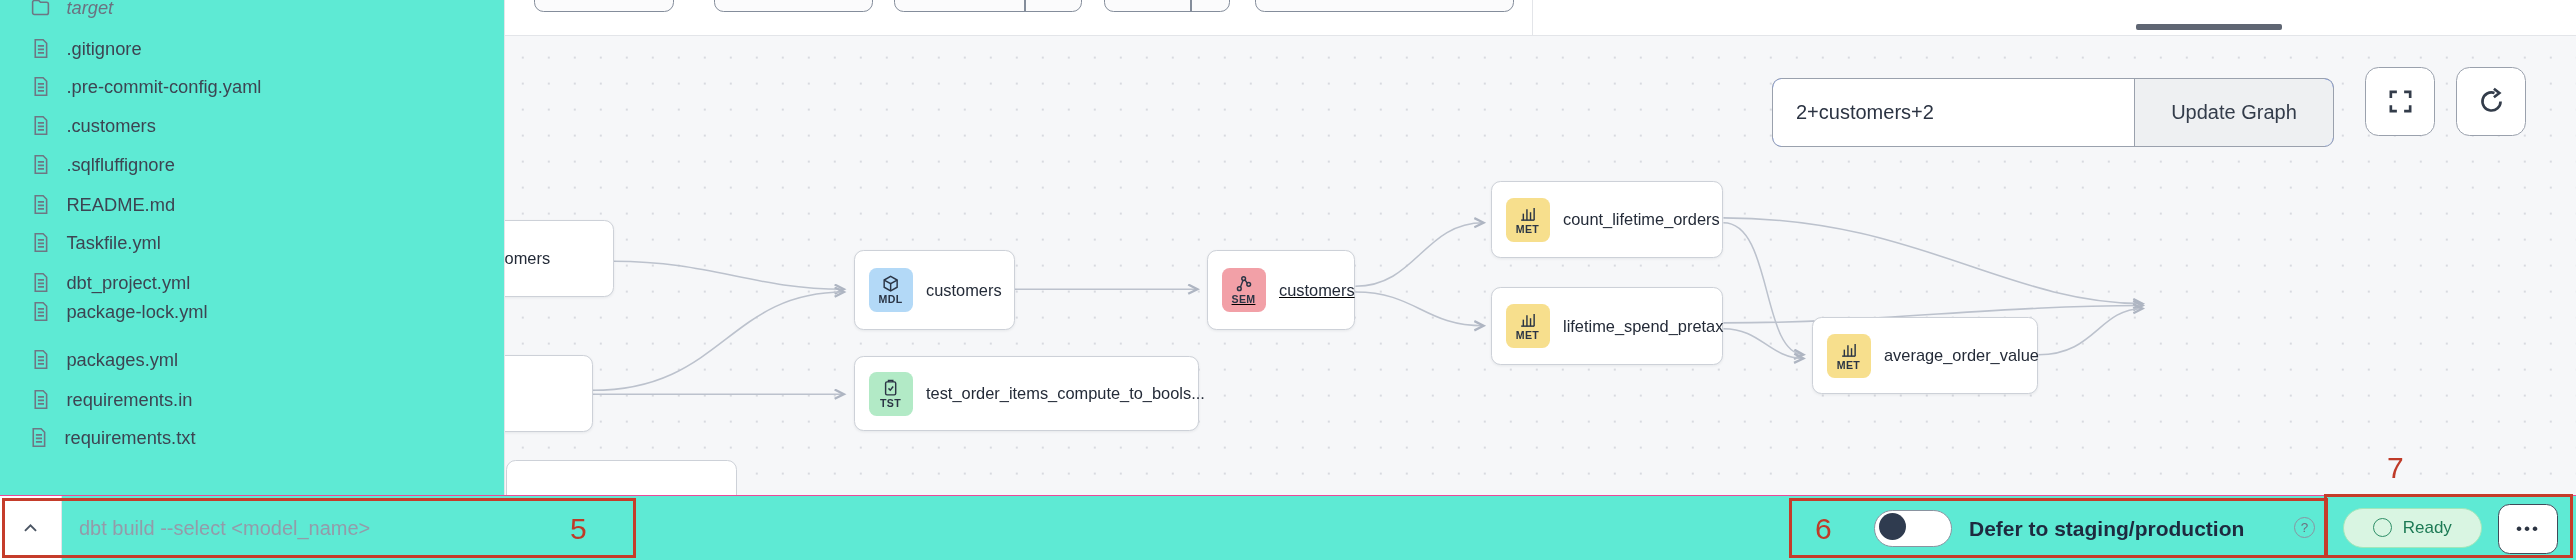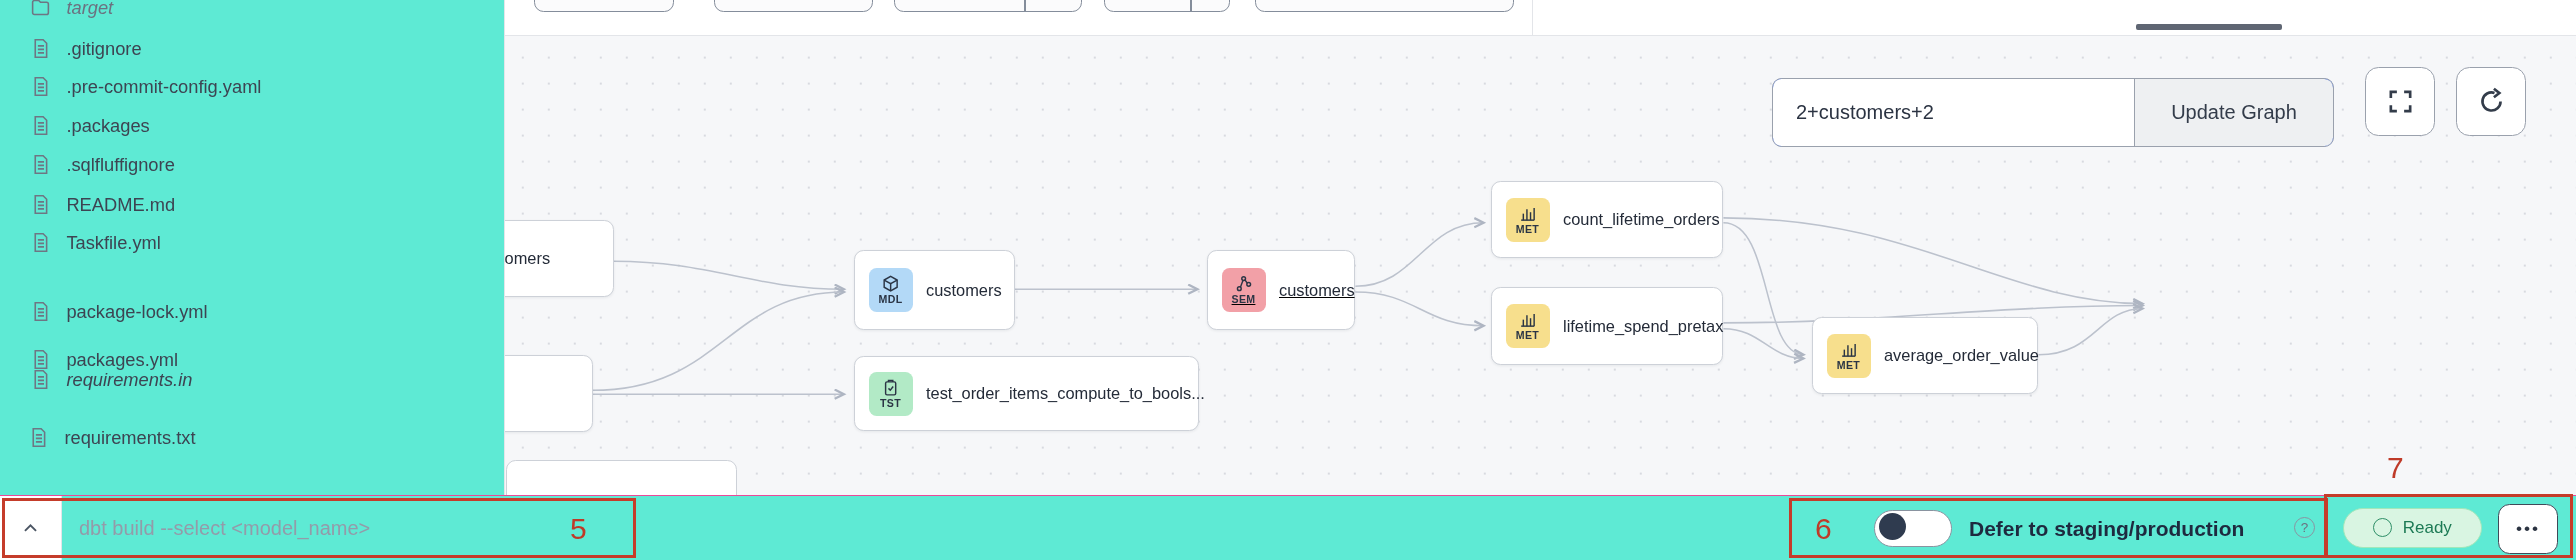--- a/index.html
+++ b/index.html
@@ -233,21 +233,21 @@
           <path d="M6 2 h9 l4 4 v16 H6 Z"></path>
           <path d="M9 9 h7 M9 13 h7 M9 17 h7"></path>
         </svg>
       <span class="fname">.gitignore</span>
     </div>
     <div class="file-row" style="top:106px;">
       <svg width="21" height="21" viewBox="0 0 24 24" fill="none" stroke="#6e7683" stroke-width="1.8">
           <path d="M6 2 h9 l4 4 v16 H6 Z"></path>
           <path d="M9 9 h7 M9 13 h7 M9 17 h7"></path>
         </svg>
-      <span class="fname">.packages</span>
+      <span class="fname">.customers</span>
     </div>
     <div class="file-row" style="top:145px;">
       <svg width="21" height="21" viewBox="0 0 24 24" fill="none" stroke="#6e7683" stroke-width="1.8">
           <path d="M6 2 h9 l4 4 v16 H6 Z"></path>
           <path d="M9 9 h7 M9 13 h7 M9 17 h7"></path>
         </svg>
       <span class="fname">.sqlfluffignore</span>
     </div>
     <div class="file-row" style="top:185px;">
       <svg width="21" height="21" viewBox="0 0 24 24" fill="none" stroke="#6e7683" stroke-width="1.8">
@@ -256,35 +256,42 @@
         </svg>
       <span class="fname">README.md</span>
     </div>
     <div class="file-row" style="top:223px;">
       <svg width="21" height="21" viewBox="0 0 24 24" fill="none" stroke="#6e7683" stroke-width="1.8">
           <path d="M6 2 h9 l4 4 v16 H6 Z"></path>
           <path d="M9 9 h7 M9 13 h7 M9 17 h7"></path>
         </svg>
       <span class="fname">Taskfile.yml</span>
     </div>
+    <div class="file-row" style="top:263px;">
+      <svg width="21" height="21" viewBox="0 0 24 24" fill="none" stroke="#6e7683" stroke-width="1.8">
+          <path d="M6 2 h9 l4 4 v16 H6 Z"></path>
+          <path d="M9 9 h7 M9 13 h7 M9 17 h7"></path>
+        </svg>
+      <span class="fname">dbt_project.yml</span>
+    </div>
     <div class="file-row" style="top:292px;text-align:center;">
       <svg width="21" height="21" viewBox="0 0 24 24" fill="none" stroke="#6e7683" stroke-width="1.8">
           <path d="M6 2 h9 l4 4 v16 H6 Z"></path>
           <path d="M9 9 h7 M9 13 h7 M9 17 h7"></path>
         </svg>
       <span class="fname">package-lock.yml</span>
     </div>
     <div class="file-row" style="top:340px;">
       <svg width="21" height="21" viewBox="0 0 24 24" fill="none" stroke="#6e7683" stroke-width="1.8">
           <path d="M6 2 h9 l4 4 v16 H6 Z"></path>
           <path d="M9 9 h7 M9 13 h7 M9 17 h7"></path>
         </svg>
       <span class="fname">packages.yml</span>
     </div>
-    <div class="file-row" style="top:360px;font-style:italic;">
+    <div class="file-row" style="top:380px;">
       <svg width="21" height="21" viewBox="0 0 24 24" fill="none" stroke="#6e7683" stroke-width="1.8">
           <path d="M6 2 h9 l4 4 v16 H6 Z"></path>
           <path d="M9 9 h7 M9 13 h7 M9 17 h7"></path>
         </svg>
       <span class="fname">requirements.in</span>
     </div>
     <div class="file-row" style="top:418px;padding-left:28px;">
       <svg width="21" height="21" viewBox="0 0 24 24" fill="none" stroke="#6e7683" stroke-width="1.8">
           <path d="M6 2 h9 l4 4 v16 H6 Z"></path>
           <path d="M9 9 h7 M9 13 h7 M9 17 h7"></path>

